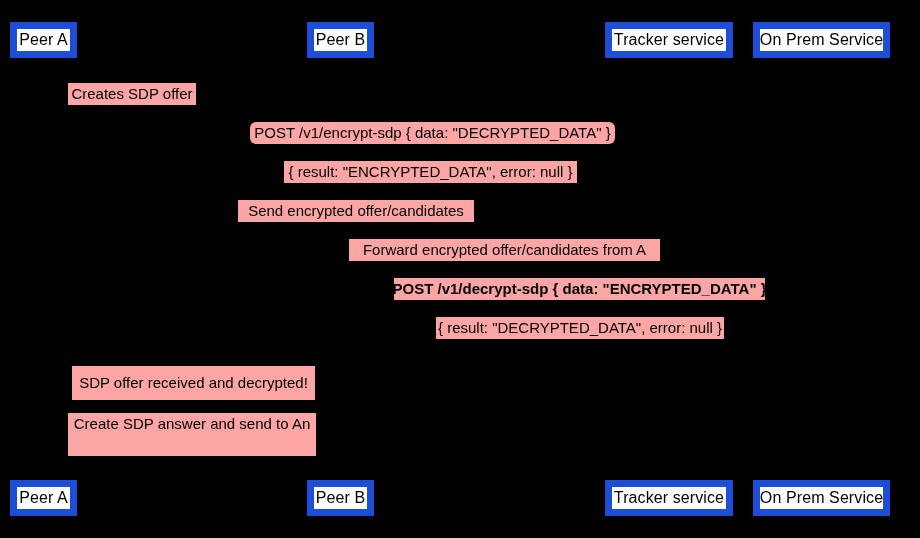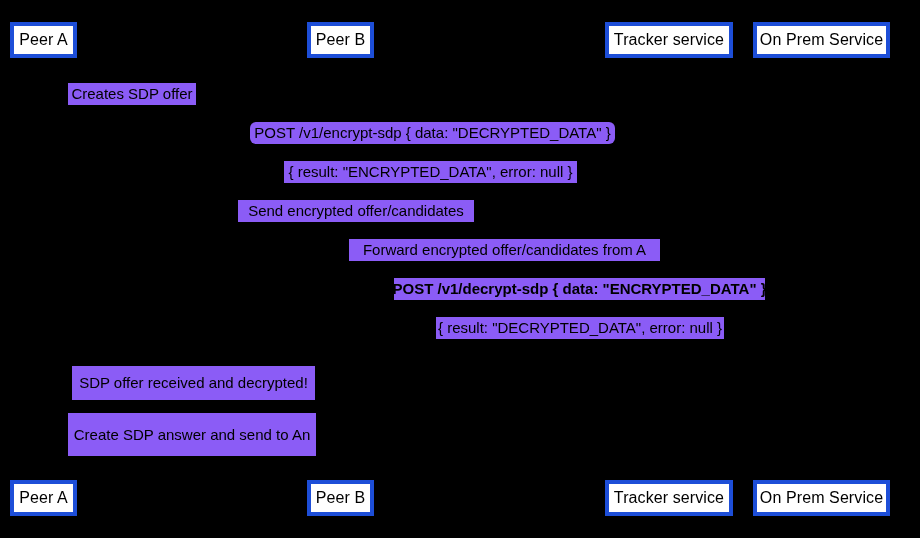--- a/index.html
+++ b/index.html
@@ -20,53 +20,53 @@
     inset: 0;
     width: 920px;
     height: 538px;
   }
 
   
   .participant {
     position: absolute;
     background: #ffffff;
     color: #000000;
-    border: 4px solid #1d4ed8;
+    border: 7px solid #1d4ed8;
     box-sizing: border-box;
     font-size: 16px;
     line-height: 1;
     display: flex;
     align-items: center;
     justify-content: center;
     white-space: nowrap;
     letter-spacing: 0.1px;
   }
 
   
   .label {
     position: absolute;
-    background: #8b5cf6;
+    background: #fca5a5;
     color: #000000;
     box-sizing: border-box;
     font-size: 15px;
     line-height: 20px;
     white-space: nowrap;
     overflow: hidden;
     display: flex;
     align-items: center;
     justify-content: center;
     padding: 0 1px;
   }
 
   .label.two-line {
     white-space: normal;
     text-align: center;
     line-height: 21px;
     flex-direction: column;
-    justify-content: center;
+    justify-content: flex-start;
   }
 
   .label.two-line .ln {
     display: block;
     width: 100%;
     white-space: nowrap;
     overflow: hidden;
   }
 
   

